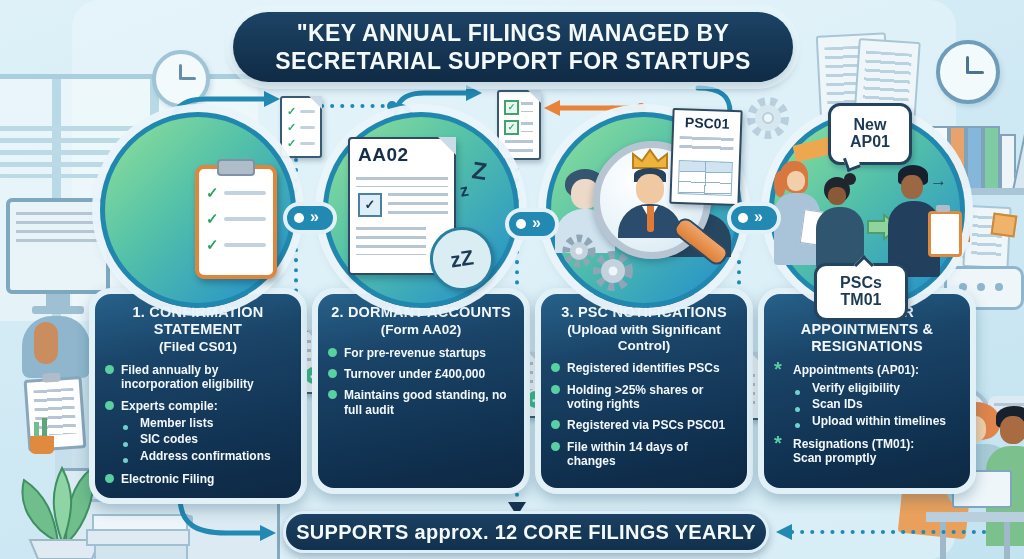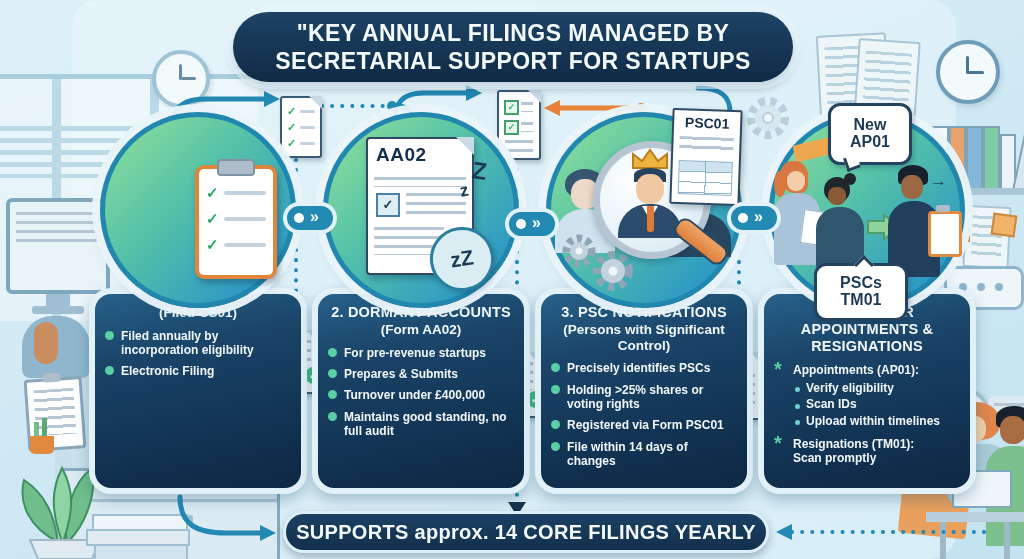--- a/index.html
+++ b/index.html
@@ -64,21 +64,21 @@
     border:6px solid #e2f1f8;box-shadow:0 6px 14px rgba(30,80,110,.3);
     padding:10px 10px 12px;color:#f2f8fb;z-index:1}
   .p-body h2{margin:0;font-size:14.5px;text-align:center;line-height:1.18;letter-spacing:.2px}
   .p-body h3{margin:1px 0 0;font-size:13.5px;text-align:center;line-height:1.15}
   .blist{list-style:none;margin:8px 0 0;padding:0;font-size:12px;line-height:1.2;font-weight:bold}
   .blist>li{display:flex;gap:7px;margin:7px 0 0;align-items:flex-start}
   .btxt{min-width:0;flex:1}
   .bdot{flex:0 0 9px;width:9px;height:9px;border-radius:50%;background:#59cfa3;margin-top:2px}
   .bstar{flex:0 0 12px;color:#59cfa3;font-weight:bold;font-size:20px;line-height:13px}
   .sub{list-style:none;margin:3px 0 0;padding:0 0 0 2px}
-  .sub li{display:flex;gap:6px;margin:2px 0;align-items:center}
+  .sub li{display:flex;gap:12px;margin:2px 0;align-items:flex-end}
   .sdot{flex:0 0 5px;width:5px;height:5px;border-radius:50%;background:#6fd0cf;margin-top:4px}
 
   
   .pdoc{position:absolute;background:#fff;border:2px solid #2e4a63;border-radius:4px;
     box-shadow:2px 4px 6px rgba(16,44,73,.3)}
   .pdoc-label{position:absolute;left:8px;top:5px;font-size:19px;font-weight:bold;color:#152f4a;letter-spacing:.5px}
   .sq{position:absolute;width:20px;height:20px;background:#bdd3e2;border:2px solid #8aa6bb}
   .stamp{position:absolute;left:46px;top:86px;width:24px;height:24px;border-radius:50%;background:#4cbf8d}
   .clip1{position:absolute;left:90px;top:48px;width:74px;height:106px;background:#fff;border:4px solid #e0863c;
     border-radius:9px;box-shadow:2px 4px 6px rgba(16,44,73,.35)}
@@ -367,59 +367,75 @@
             <b>✓</b>
             <i></i>
           </div>
         <div class="crow">
             <b>✓</b>
             <i></i>
           </div>
       </div>
     </div>
     <div class="p-body">
+      <h2>1. CONFIRMATION STATEMENT</h2>
       <h3>(Filed CS01)</h3>
       <ul class="blist">
         <li>
             <span class="bdot"></span>
           <div class="btxt"><span>Filed annually by incorporation eligibility</span></div>
           </li>
         <li>
             <span class="bdot"></span>
+          <div class="btxt"><span>Experts compile:</span>
+            <ul class="sub">
+              <li>
+                  <span class="sdot"></span>
+                  <span>Member lists</span>
+                </li>
+              <li>
+                  <span class="sdot"></span>
+                  <span>SIC codes</span>
+                </li>
+              <li>
+                  <span class="sdot"></span>
+                  <span>Address confirmations</span>
+                </li>
+            </ul>
+          </div>
+          </li>
+        <li>
+            <span class="bdot"></span>
           <div class="btxt"><span>Electronic Filing</span></div>
           </li>
       </ul>
     </div>
   </section>
 
   <section class="panel" style="left:310px">
     <div class="p-circle">
-      <div class="pdoc" style="left:38px;top:20px;width:104px;height:134px">
+      <div class="pdoc" style="left:20px;top:20px;width:104px;height:134px">
         <i class="fold2" style="border-width:0 18px 18px 0"></i>
         <div class="pdoc-label">AA02</div>
         <div class="mdl" style="top:38px;height:10px"></div>
         <div class="sq" style="left:8px;top:54px;background:#ddeef7;border-color:#4b7fa3;color:#1d3a55;font-size:13px;font-weight:bold;text-align:center;line-height:19px">✓</div>
         <div class="mdl" style="left:38px;top:54px;height:22px"></div>
         <div class="mdl" style="top:88px;right:28px;height:28px"></div>
       </div>
       <span class="zchar" style="left:132px;top:64px;font-size:17px;transform:rotate(-10deg)">z</span>
       <span class="zchar" style="left:144px;top:40px;font-size:24px;transform:rotate(8deg)">Z</span>
       <div class="zbadge">zZ</div>
     </div>
     <div class="p-body">
       <h2>2. DORMANT ACCOUNTS</h2>
       <h3>(Form AA02)</h3>
       <ul class="blist">
         <li>
             <span class="bdot"></span>
             <div class="btxt"><span>For pre-revenue startups</span></div>
-          </li>
-        <li>
-            <span class="bdot"></span>
-            <div class="btxt"><span>Prepares &amp; Submits</span></div>
           </li>
         <li>
             <span class="bdot"></span>
             <div class="btxt"><span>Turnover under £400,000</span></div>
           </li>
         <li>
             <span class="bdot"></span>
             <div class="btxt"><span>Maintains good standing, no full audit</span></div>
           </li>
       </ul>
@@ -460,33 +476,33 @@
           <circle cx="58" cy="42" r="4.5" fill="#eef6fa"></circle>
       </svg>
       <div class="psc-doc">
         <div class="psc-label">PSC01</div>
         <div class="mdl" style="top:26px;height:16px"></div>
         <div class="psc-table"></div>
       </div>
     </div>
     <div class="p-body">
       <h2>3. PSC NOTIFICATIONS</h2>
-      <h3>(Persons with Significant Control)</h3>
+      <h3>(Upload with Significant Control)</h3>
       <ul class="blist">
         <li>
             <span class="bdot"></span>
-            <div class="btxt"><span>Precisely identifies PSCs</span></div>
+            <div class="btxt"><span>Registered identifies PSCs</span></div>
           </li>
         <li>
             <span class="bdot"></span>
             <div class="btxt"><span>Holding &gt;25% shares or voting rights</span></div>
           </li>
         <li>
             <span class="bdot"></span>
-            <div class="btxt"><span>Registered via Form PSC01</span></div>
+            <div class="btxt"><span>Registered via PSCs PSC01</span></div>
           </li>
         <li>
             <span class="bdot"></span>
             <div class="btxt"><span>File within 14 days of changes</span></div>
           </li>
       </ul>
     </div>
   </section>
 
   <section class="panel" style="left:756px">
@@ -553,16 +569,16 @@
             <span class="bstar">*</span>
           <div class="btxt"><span>Resignations (TM01):</span>
             <div>Scan promptly</div>
           </div>
           </li>
       </ul>
     </div>
   </section>
 
   <footer class="abs banner">
-    <span>SUPPORTS approx. 14 CORE FILINGS YEARLY</span>
+    <span>SUPPORTS approx. 12 CORE FILINGS YEARLY</span>
   </footer>
 
 </div>
 
 </body></html>

